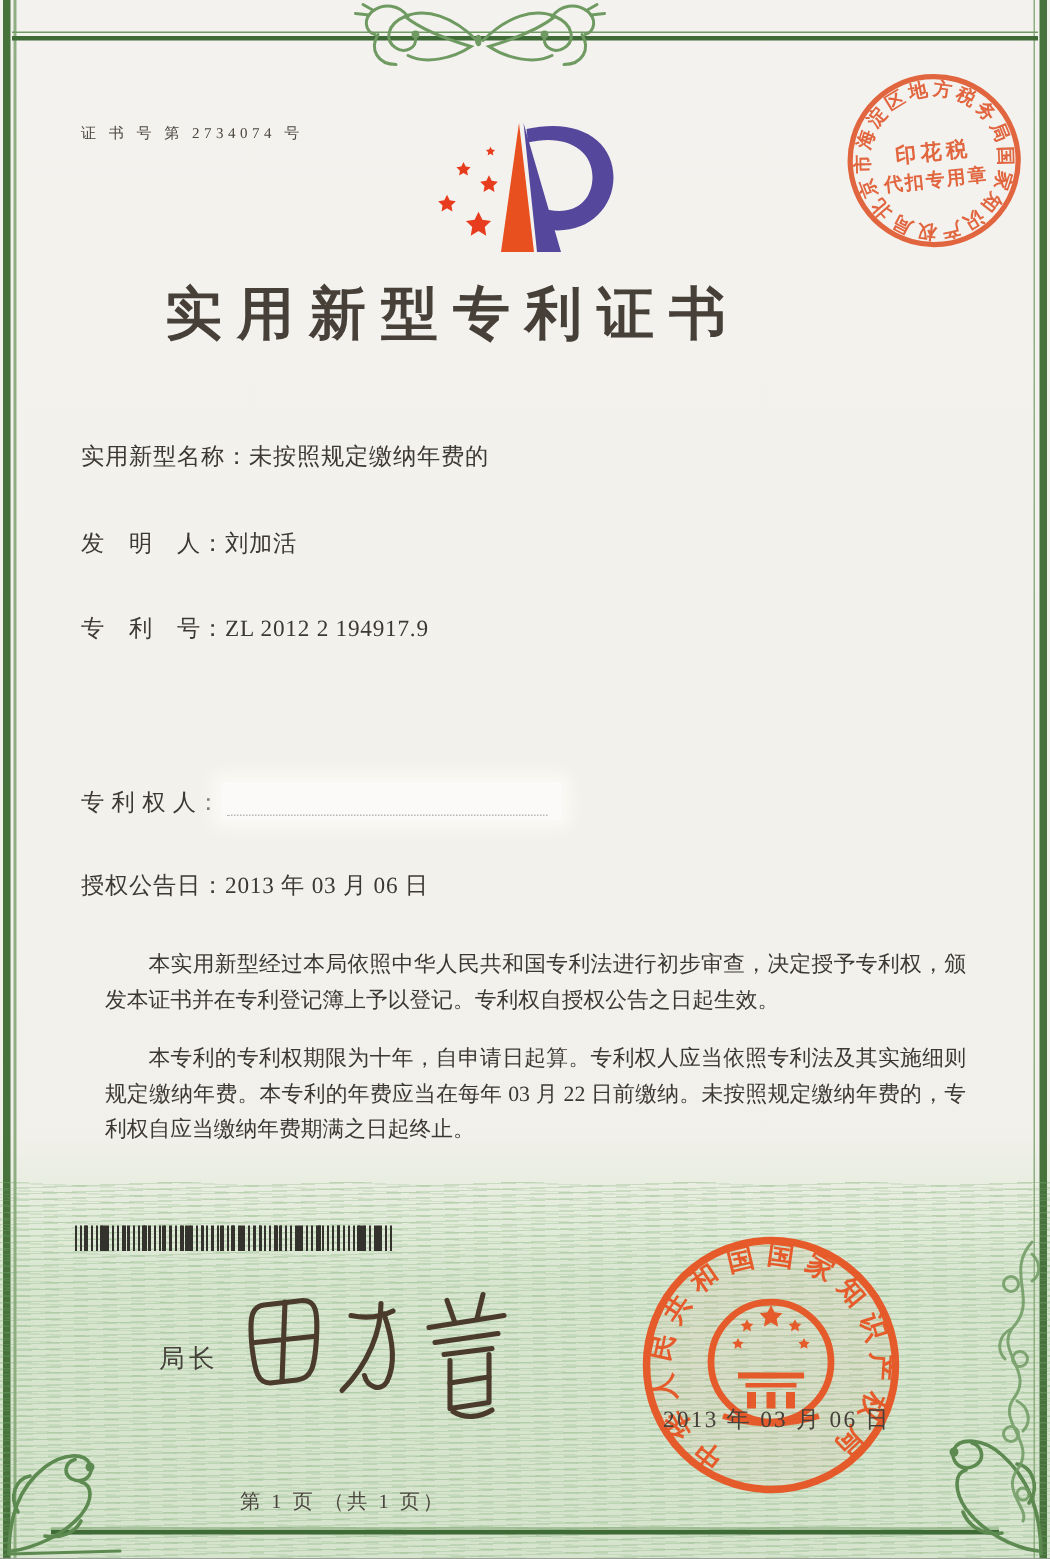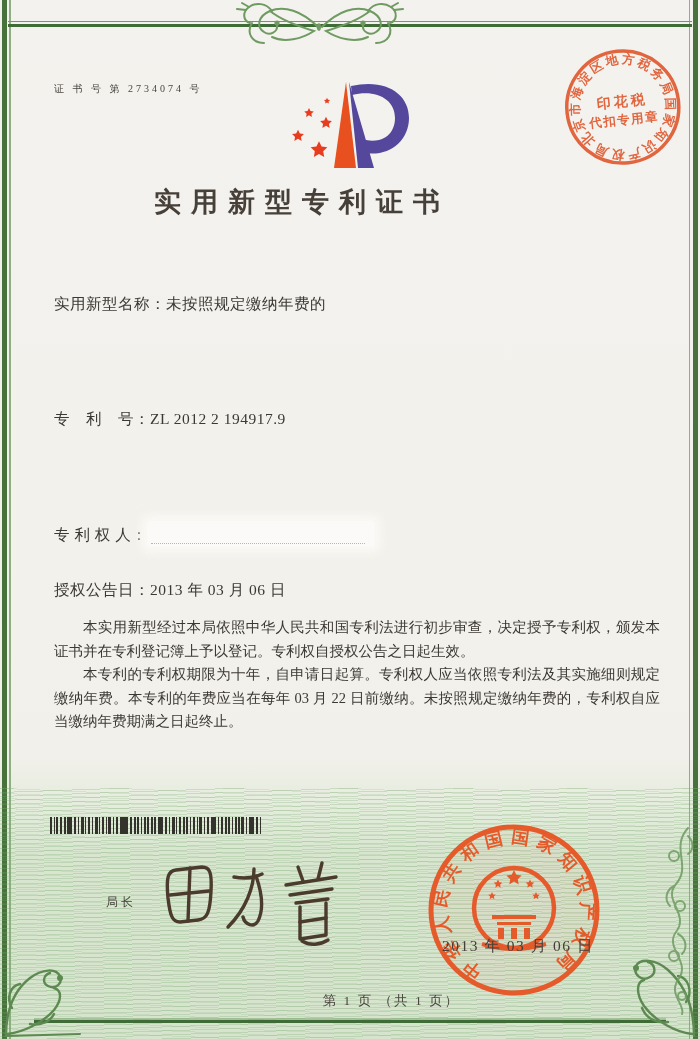--- a/index.html
+++ b/index.html
@@ -24,42 +24,42 @@
       repeating-linear-gradient(178deg, rgba(122,170,112,.28) 0 1px, rgba(235,244,230,0) 1px 4px),
       repeating-linear-gradient(2.5deg, rgba(122,170,112,.18) 0 1px, rgba(235,244,230,0) 1px 5px);
   }
   
   .orn{position:absolute;}
   
   .cert-no{position:absolute;left:54px;top:82px;font-size:10px;letter-spacing:3px;color:#4a453f;}
   .logo{position:absolute;left:288px;top:76px;}
   .tax-stamp{position:absolute;left:556px;top:42px;transform:rotate(-6deg);opacity:.92;}
   .title{position:absolute;left:0;top:184px;width:604px;text-align:center;
-    font-size:27px;font-weight:600;letter-spacing:10px;color:#474039;}
+    font-size:38px;font-weight:600;letter-spacing:10px;color:#474039;}
   
   .field{position:absolute;left:54px;font-size:15.5px;letter-spacing:.5px;white-space:nowrap;}
   .redact-wrap{position:relative;display:inline-block;width:228px;height:24px;vertical-align:-7px;}
   .redact-box{position:absolute;left:0;top:-2px;width:228px;height:26px;
     background:rgba(252,251,248,.92);box-shadow:0 0 9px 7px rgba(250,249,245,.85);border-radius:3px;}
   .redact-trace{position:absolute;left:4px;top:20px;width:214px;border-bottom:1px dotted rgba(120,115,108,.5);}
   
   .paras{position:absolute;left:54px;top:616px;width:606px;font-size:14.5px;line-height:23.5px;
     text-align:justify;color:#3c3833;}
-  .paras p{margin:0;text-indent:2em;}
+  .paras p{margin:16px;text-indent:2em;}
   
   .barcode{position:absolute;left:50px;top:817px;width:212px;height:17px;
     background:
       repeating-linear-gradient(90deg,#34322d 0 1.5px,transparent 1.5px 3.5px),
       repeating-linear-gradient(90deg,transparent 0 6px,#34322d 6px 8px,transparent 8px 13px),
       repeating-linear-gradient(90deg,transparent 0 17px,#34322d 17px 19px,transparent 19px 29px);}
-  .director{position:absolute;left:106px;top:894px;font-size:12px;letter-spacing:3px;color:#44403a;}
+  .director{position:absolute;left:106px;top:894px;font-size:17px;letter-spacing:3px;color:#44403a;}
   .signature{position:absolute;left:150px;top:843px;}
   .seal{position:absolute;left:424px;top:820px;opacity:.93;}
   .grant-date{position:absolute;left:442px;top:936px;font-size:15.5px;letter-spacing:1.5px;color:#454039;z-index:5;}
-  .page-footer{position:absolute;left:160px;top:992px;width:300px;text-align:right;font-size:13.5px;
+  .page-footer{position:absolute;left:160px;top:992px;width:300px;text-align:left;font-size:13.5px;
     letter-spacing:2px;color:#4a463f;}
 </style>
 </head>
 <body>
 
 <div class="page">
 
   <div class="b-left-dark"></div>
   <div class="b-left-lite"></div>
   <div class="b-right-dark"></div>
@@ -144,20 +144,23 @@
       <textPath href="#taxring">北京市海淀区地方税务局国家知识产权局</textPath>
     </text>
     <text x="67" y="64" text-anchor="middle" font-size="14" fill="#e05a30" font-weight="bold" style="letter-spacing:3px">印花税</text>
     <text x="67" y="82" text-anchor="middle" font-size="12.5" fill="#e05a30" font-weight="bold" style="letter-spacing:1.5px">代扣专用章</text>
   </svg>
 
   <div class="title">实用新型专利证书</div>
 
   <div class="field" style="top:294px">
     <span>实用新型名称：</span><span>未按照规定缴纳年费的</span>
+  </div>
+  <div class="field" style="top:352px">
+    <span>发　明　人：</span><span>刘加活</span>
   </div>
   <div class="field" style="top:409px">
     <span>专　利　号：</span><span>ZL 2012 2 194917.9</span>
   </div>
   <div class="field" style="top:523px">
     <span>专 利 权 人：</span><span class="redact-wrap"><span class="redact-box"></span><span class="redact-trace"></span></span>
   </div>
   <div class="field" style="top:580px">
     <span>授权公告日：</span><span>2013 年 03 月 06 日</span>
   </div>

